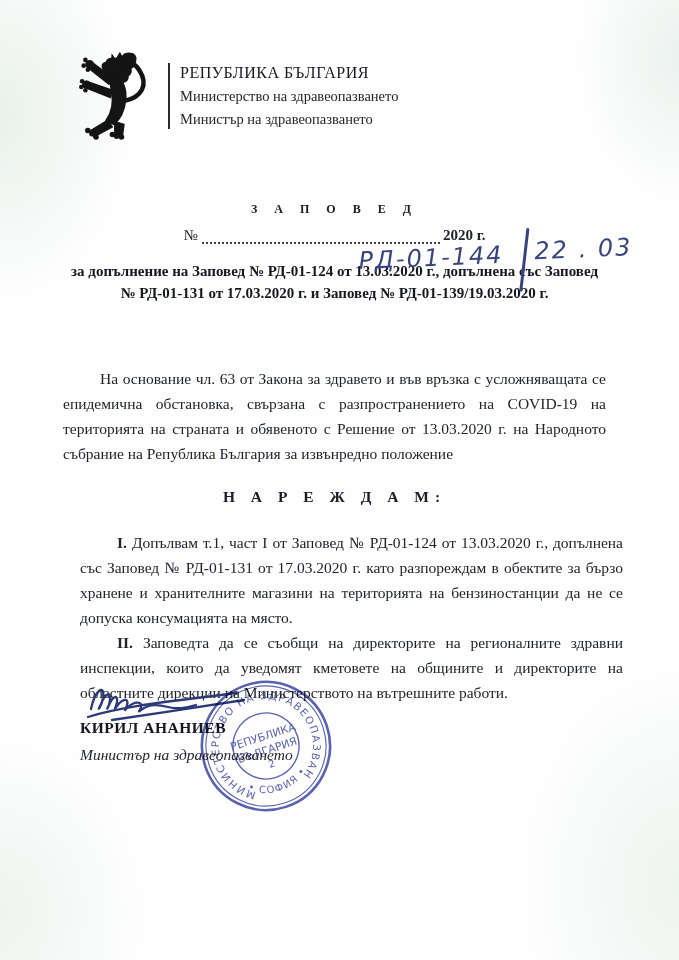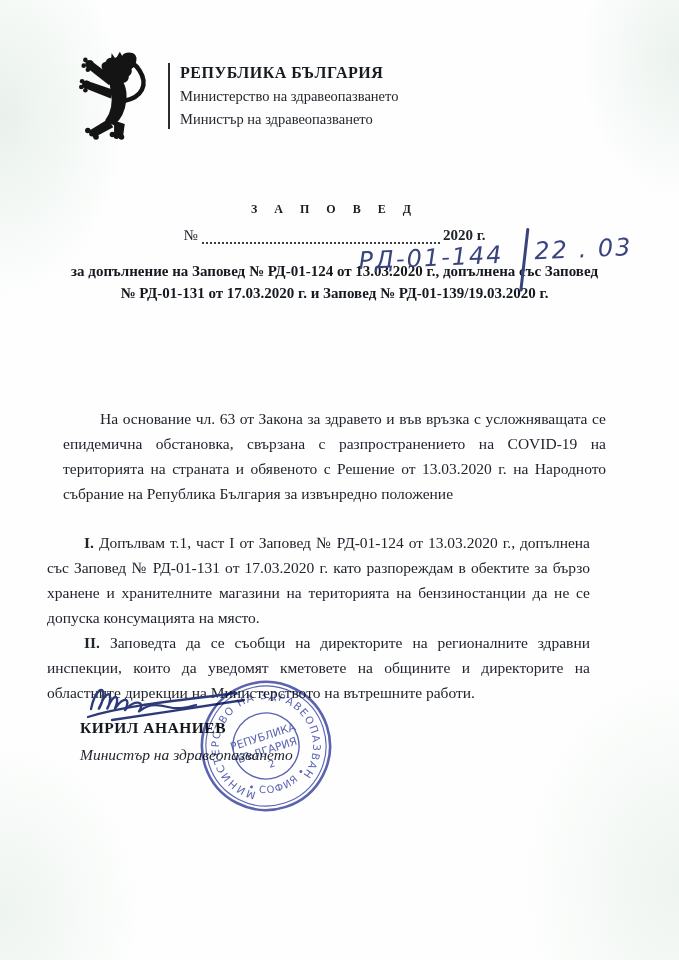--- a/index.html
+++ b/index.html
@@ -16,21 +16,21 @@
       radial-gradient(ellipse 140px 200px at 100% 6%, #ebf2ee 0%, rgba(255,255,255,0) 70%),
       radial-gradient(ellipse 220px 300px at 100% 92%, #eef4f0 0%, rgba(255,255,255,0) 70%),
       radial-gradient(ellipse 200px 240px at 0% 95%, #eef4f0 0%, rgba(255,255,255,0) 70%),
       #fdfefd;
   }
   
   .letterhead{position:absolute;top:50px;left:78px;display:flex;align-items:center;}
   .lion{width:82px;height:92px;flex:0 0 auto;}
   .lh-divider{width:2px;height:66px;background:#2c2c2c;margin:0 10px 0 8px;}
   .lh-text{display:flex;flex-direction:column;justify-content:center;}
-  .lh-republic{font-weight:bold;font-size:16px;letter-spacing:.5px;color:#171a20;}
+  .lh-republic{font-weight:normal;font-size:16px;letter-spacing:.5px;color:#171a20;}
   .lh-line{font-size:14.5px;color:#23262d;margin-top:6px;}
   
   .title-block{position:absolute;top:202px;left:63px;width:543px;text-align:center;}
   .doc-title{font-weight:bold;font-size:12px;letter-spacing:7px;color:#1b1e26;}
   .num-row{position:relative;margin:10px auto 0 auto;width:302px;display:flex;align-items:flex-end;font-size:15px;}
   .num-no{flex:0 0 auto;padding-right:4px;}
   .num-dots{flex:1 1 auto;border-bottom:2px dotted #3a3d44;height:15px;}
   .num-year{flex:0 0 auto;padding-left:3px;white-space:nowrap;font-weight:bold;}
   .handwriting{
     position:absolute;left:142px;top:14px;width:340px;
@@ -39,24 +39,24 @@
     transform:rotate(-2.5deg);white-space:nowrap;pointer-events:none;
   }
   .hw-num{position:absolute;left:32px;top:0;}
   .hw-date{position:absolute;left:208px;top:-2px;}
   .hw-slash{
     position:absolute;left:196px;top:-12px;width:2.5px;height:64px;
     background:#39447e;border-radius:2px;transform:rotate(9deg);
   }
   .subject{margin-top:16px;font-weight:bold;font-size:15px;line-height:22px;color:#15181f;}
   
-  .body-text{position:absolute;left:63px;width:543px;font-size:15.5px;line-height:25px;text-align:justify;margin-top:40px;}
+  .body-text{position:absolute;left:63px;width:543px;font-size:15.5px;line-height:25px;text-align:justify;}
   .preamble{top:366px;}
   .order-heading{position:absolute;top:488px;left:63px;width:543px;text-align:center;font-weight:bold;font-size:15.5px;letter-spacing:6px;color:#1b1e26;}
-  .items{position:absolute;top:530px;left:47px;width:543px;font-size:15.5px;line-height:25px;text-align:justify;}
+  .items{position:absolute;top:530px;left:80px;width:543px;font-size:15.5px;line-height:25px;text-align:justify;}
   .items p{margin:0;text-indent:37px;}
   .body-text p{margin:0;text-indent:37px;}
   .item-label{font-weight:bold;}
   
   .sig-svg{position:absolute;left:84px;top:678px;z-index:2;}
   .sig-name{position:absolute;left:80px;top:719px;font-weight:bold;font-size:15.5px;letter-spacing:.5px;color:#15181f;z-index:1;}
   .sig-title{position:absolute;left:80px;top:746px;font-style:italic;font-size:15.5px;color:#23262d;z-index:1;}
   .stamp{position:absolute;left:196px;top:676px;width:140px;height:140px;z-index:3;opacity:.86;mix-blend-mode:multiply;}
 </style>
 </head>
@@ -112,20 +112,21 @@
         <span class="hw-date">22 . 03</span>
       </div>
     </div>
     <div class="subject">за допълнение на Заповед № РД-01-124 от 13.03.2020 г., допълнена със Заповед № РД-01-131 от 17.03.2020 г. и Заповед № РД-01-139/19.03.2020 г.</div>
   </div>
 
   <div class="body-text preamble">
     <p>На основание чл. 63 от Закона за здравето и във връзка с усложняващата се епидемична обстановка, свързана с разпространението на COVID-19 на територията на страната и обявеното с Решение от 13.03.2020 г. на Народното събрание на Република България за извънредно положение</p>
   </div>
 
+  <div class="order-heading">Н А Р Е Ж Д А М:</div>
 
   <div class="items">
     <p><span class="item-label">I.</span> <span>Допълвам т.1, част I от Заповед № РД-01-124 от 13.03.2020 г., допълнена със Заповед № РД-01-131 от 17.03.2020 г. като разпореждам в обектите за бързо хранене и хранителните магазини на територията на бензиностанции да не се допуска консумацията на място.</span></p>
     <p><span class="item-label">II.</span> <span>Заповедта да се съобщи на директорите на регионалните здравни инспекции, които да уведомят кметовете на общините и директорите на областните дирекции на Министерството на вътрешните работи.</span></p>
   </div>
 
   <svg class="sig-svg" width="168" height="46" viewBox="0 0 168 46" aria-hidden="true">
     <g fill="none" stroke="#2c3a7a" stroke-width="2.3" stroke-linecap="round">
       <path d="M7,31 C11,12 21,5 19,20 C17,30 12,35 17,26 C21,16 27,12 26,22 C25,30 21,34 25,27 C29,18 34,16 33,24 C32,30 29,33 33,28 C39,20 45,20 43,27 C42,32 39,34 43,30 C51,22 59,24 57,29 C56,33 53,35 57,32 C66,25 76,27 84,29 C96,32 105,29 112,27"></path>
       <path d="M4,39 C42,27 100,22 152,15"></path>

